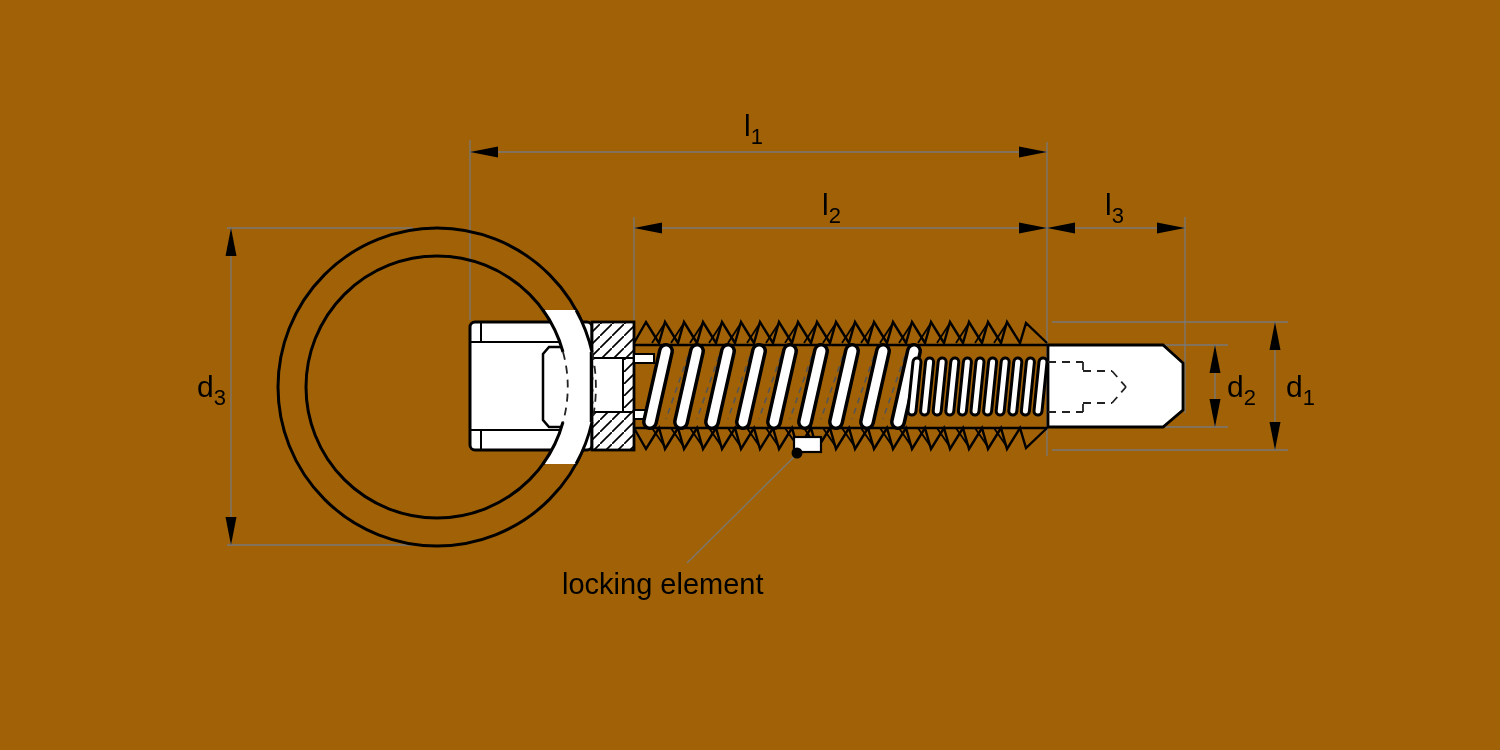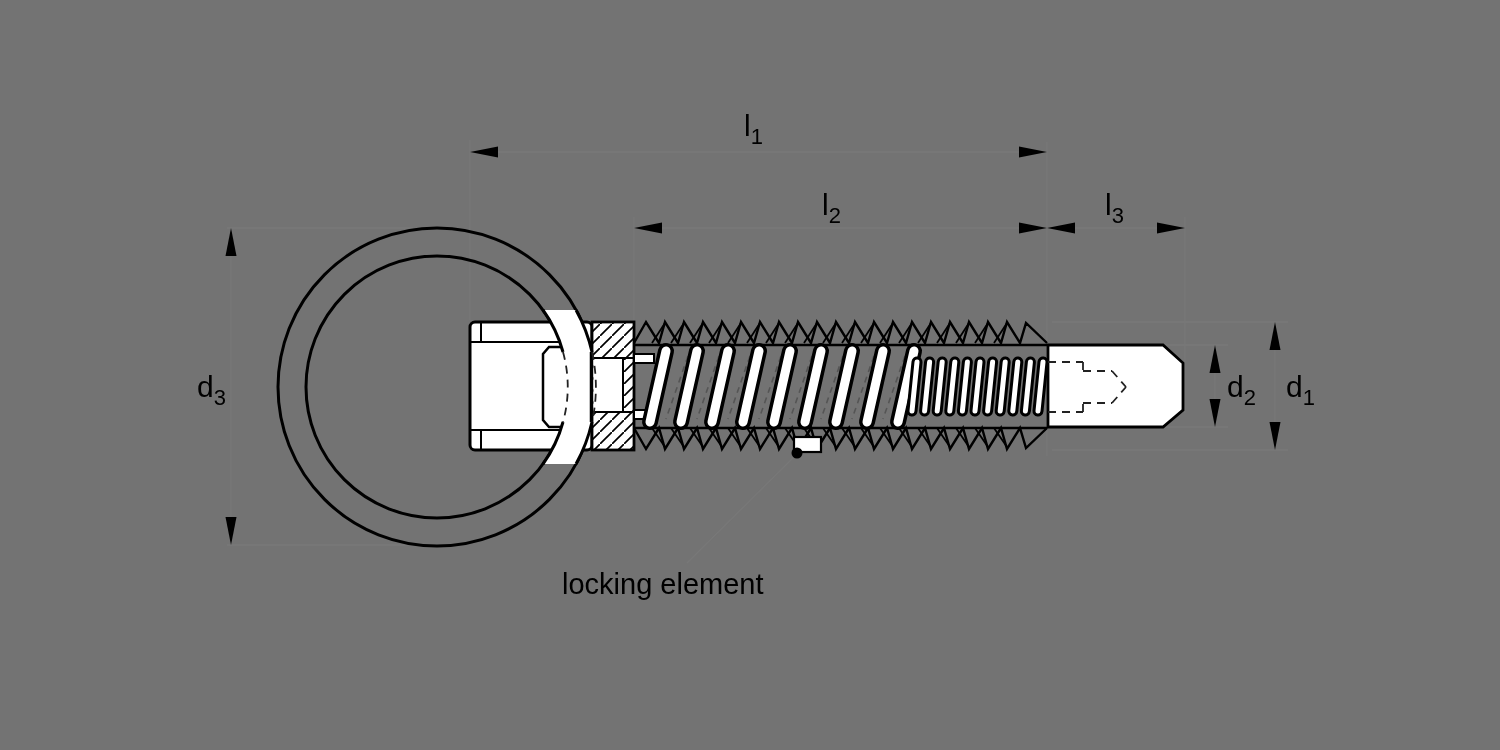--- a/index.html
+++ b/index.html
@@ -1,16 +1,16 @@
 <!DOCTYPE html>
 <html><head>
 <meta charset="utf-8">
 <style>
   html,body{margin:0;padding:0;background:#ffffff;}
-  .stage{width:1500px;height:750px;position:relative;background:#737373;overflow:hidden;}
+  .stage{width:1500px;height:750px;position:relative;background:#a16207;overflow:hidden;}
   svg{display:block;}
   .dim-label{font-family:"Liberation Sans","DejaVu Sans",sans-serif;font-size:30px;fill:#000;}
   .dim-label .sub{font-size:22px;}
   .note-label{font-family:"Liberation Sans","DejaVu Sans",sans-serif;font-size:29px;fill:#000;}
 </style>
 </head>
 <body>
 
 <div class="stage">
 <svg width="1500" height="750" viewBox="0 0 1500 750">

